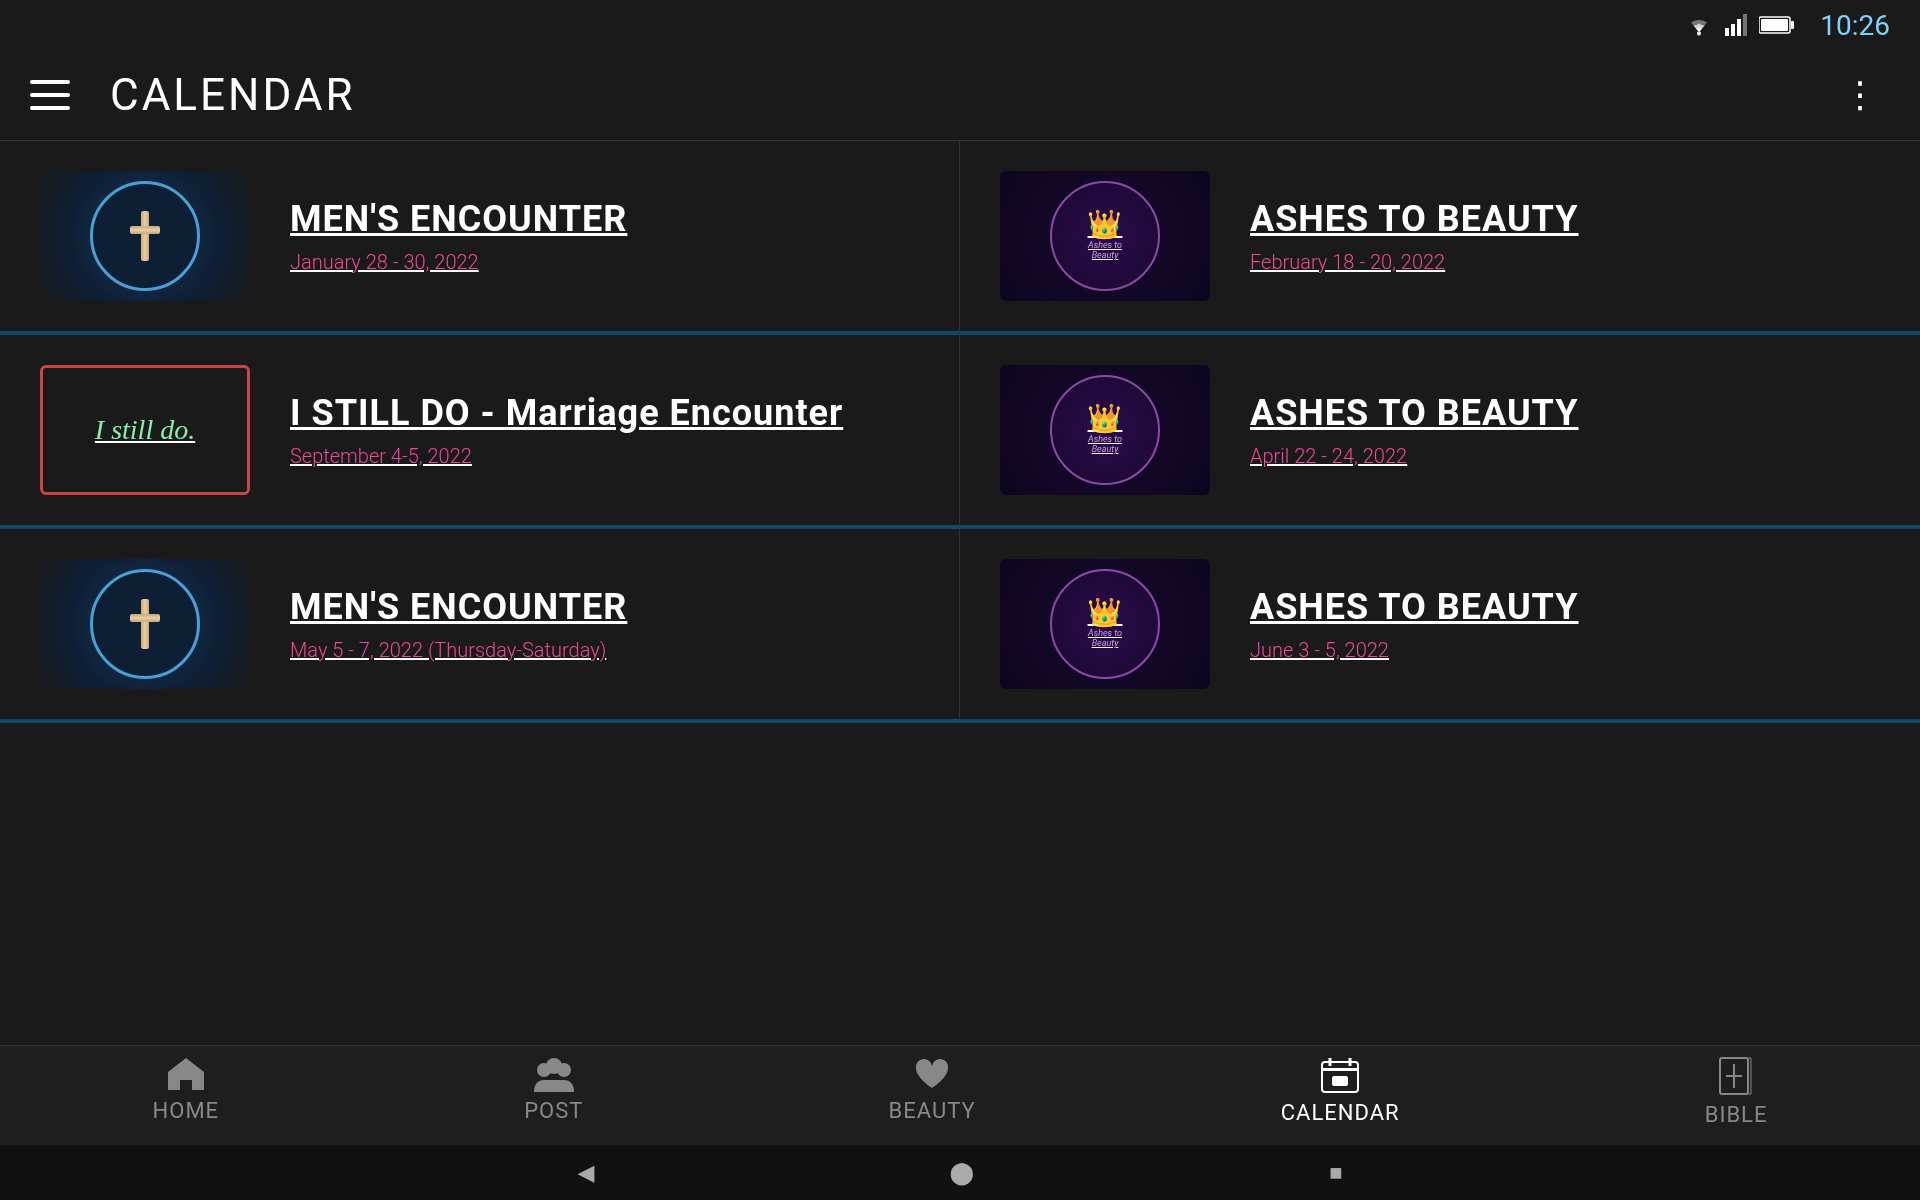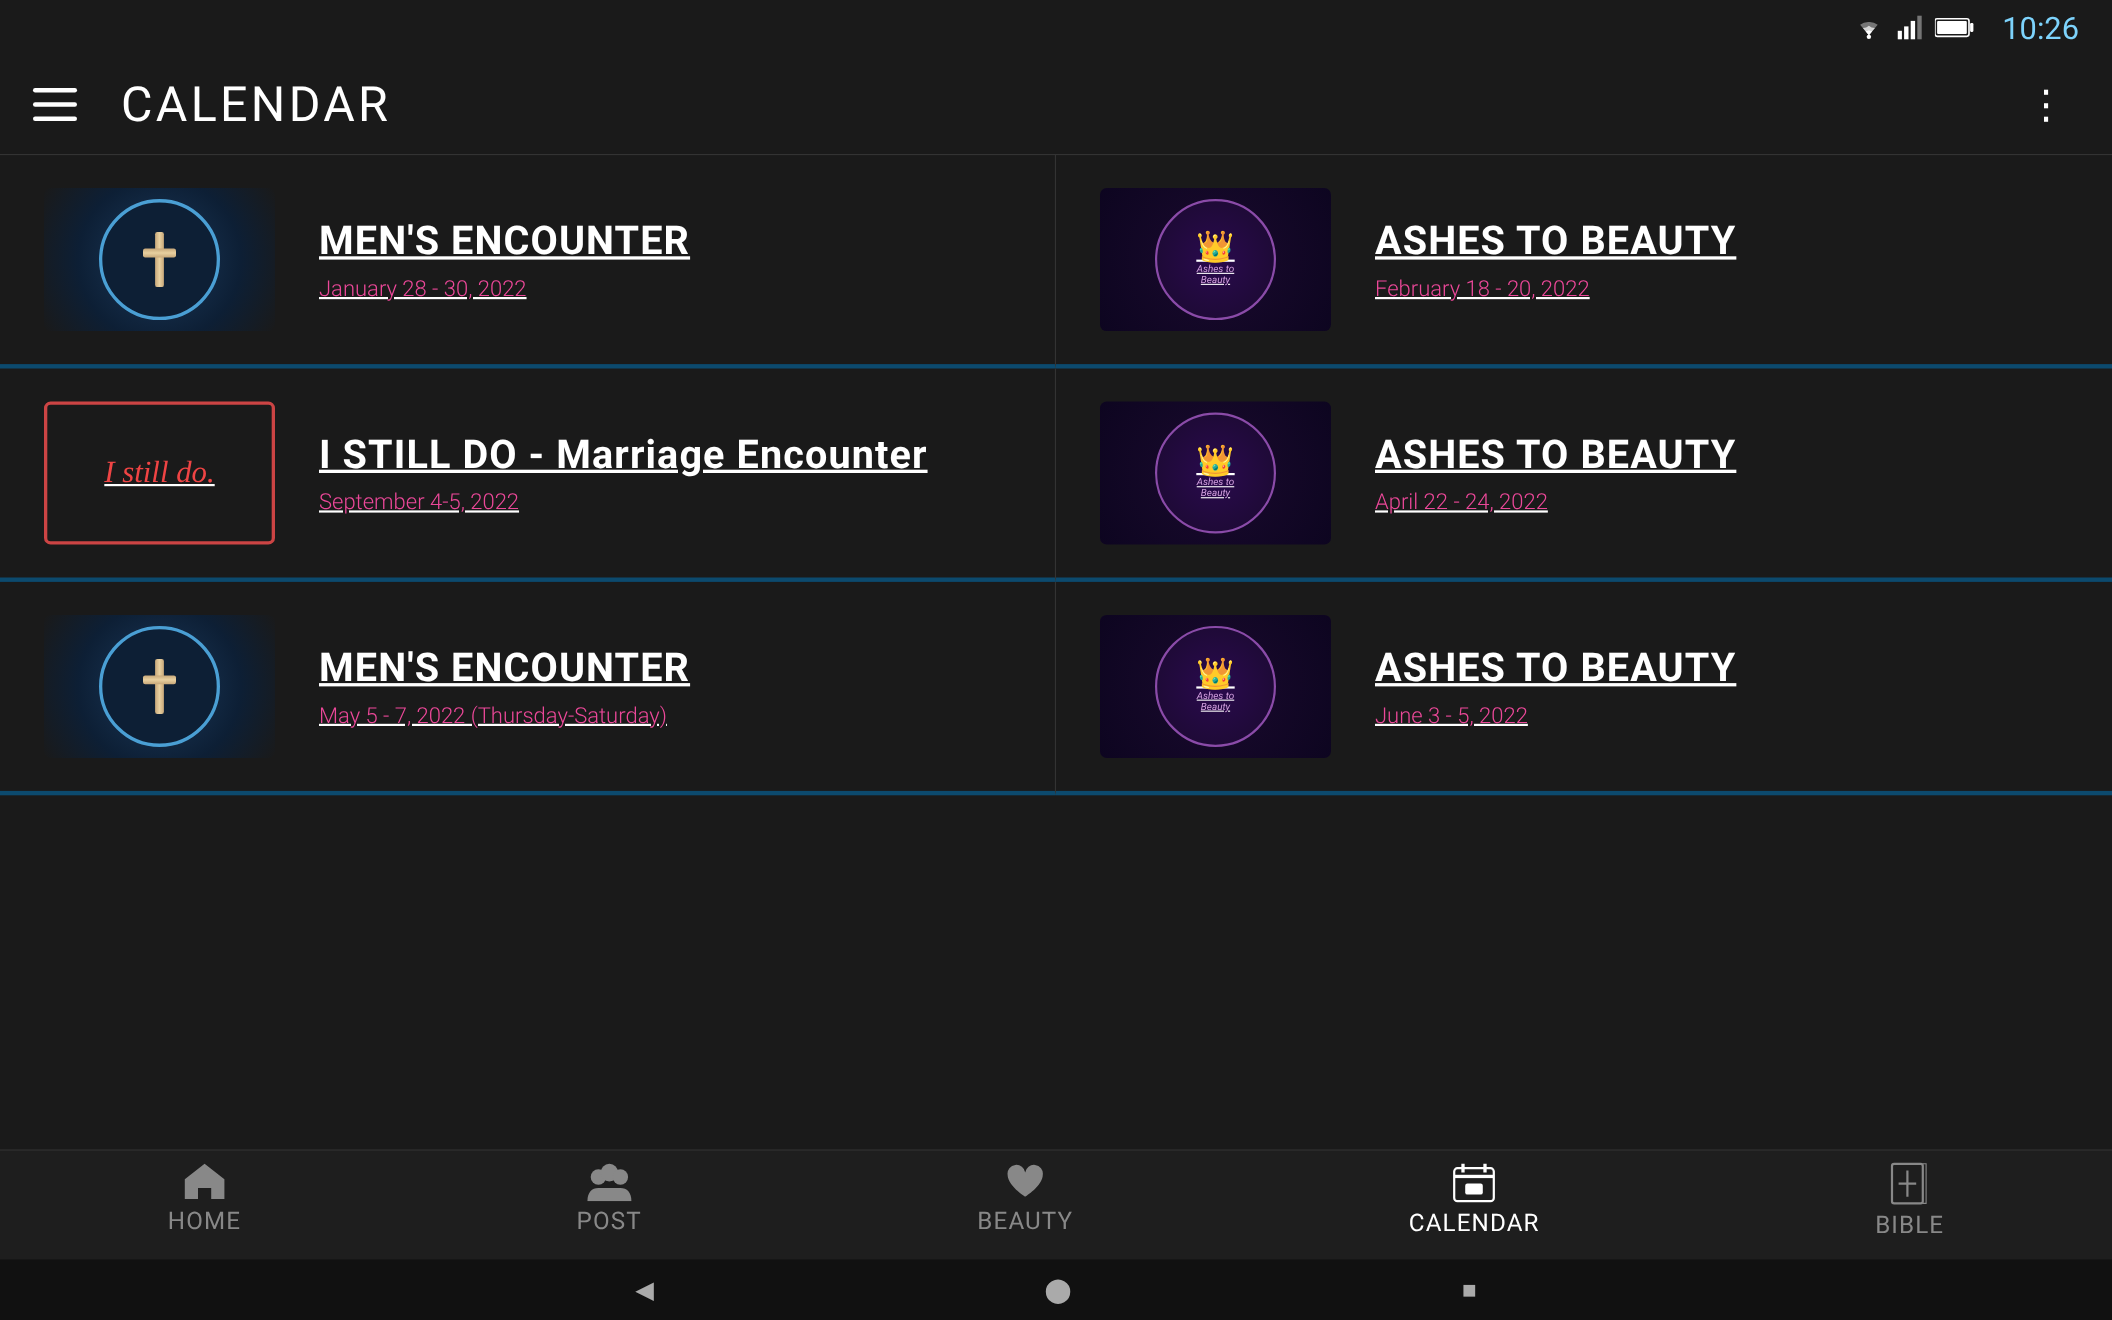--- a/index.html
+++ b/index.html
@@ -212,21 +212,21 @@
     }
 
     
     .thumb-stilldo {
       background: #1a1a1a;
       border: 3px solid #cc4444;
       border-radius: 6px;
     }
 
     .thumb-stilldo .still-do-text {
-      color: #ef4444;
+      color: #86efac;
       font-family: 'Georgia', serif;
       font-style: italic;
       font-size: 28px;
       text-align: center;
       line-height: 1.2;
     }
 
     .event-info {
       flex: 1;
     }

